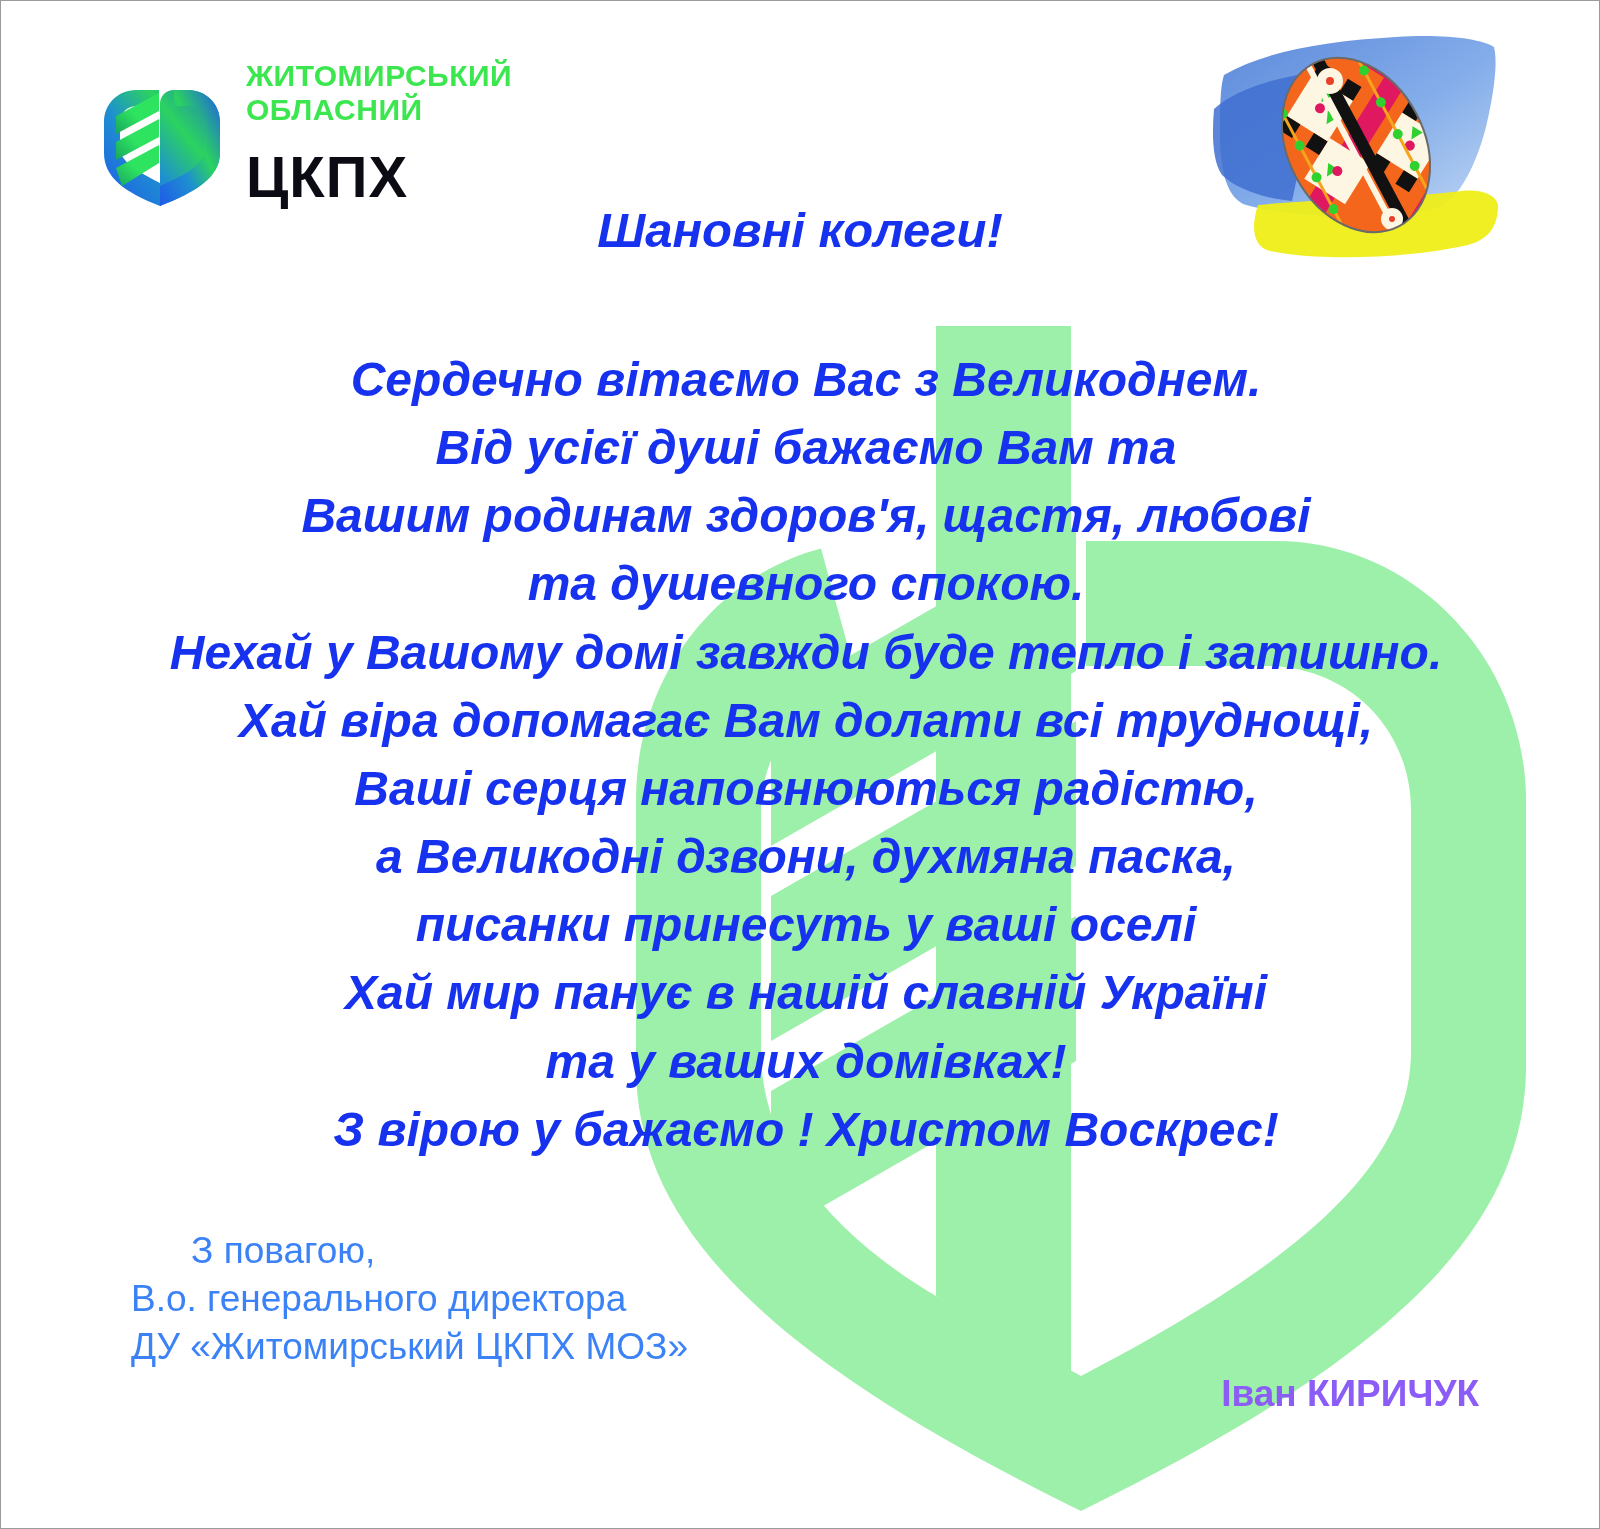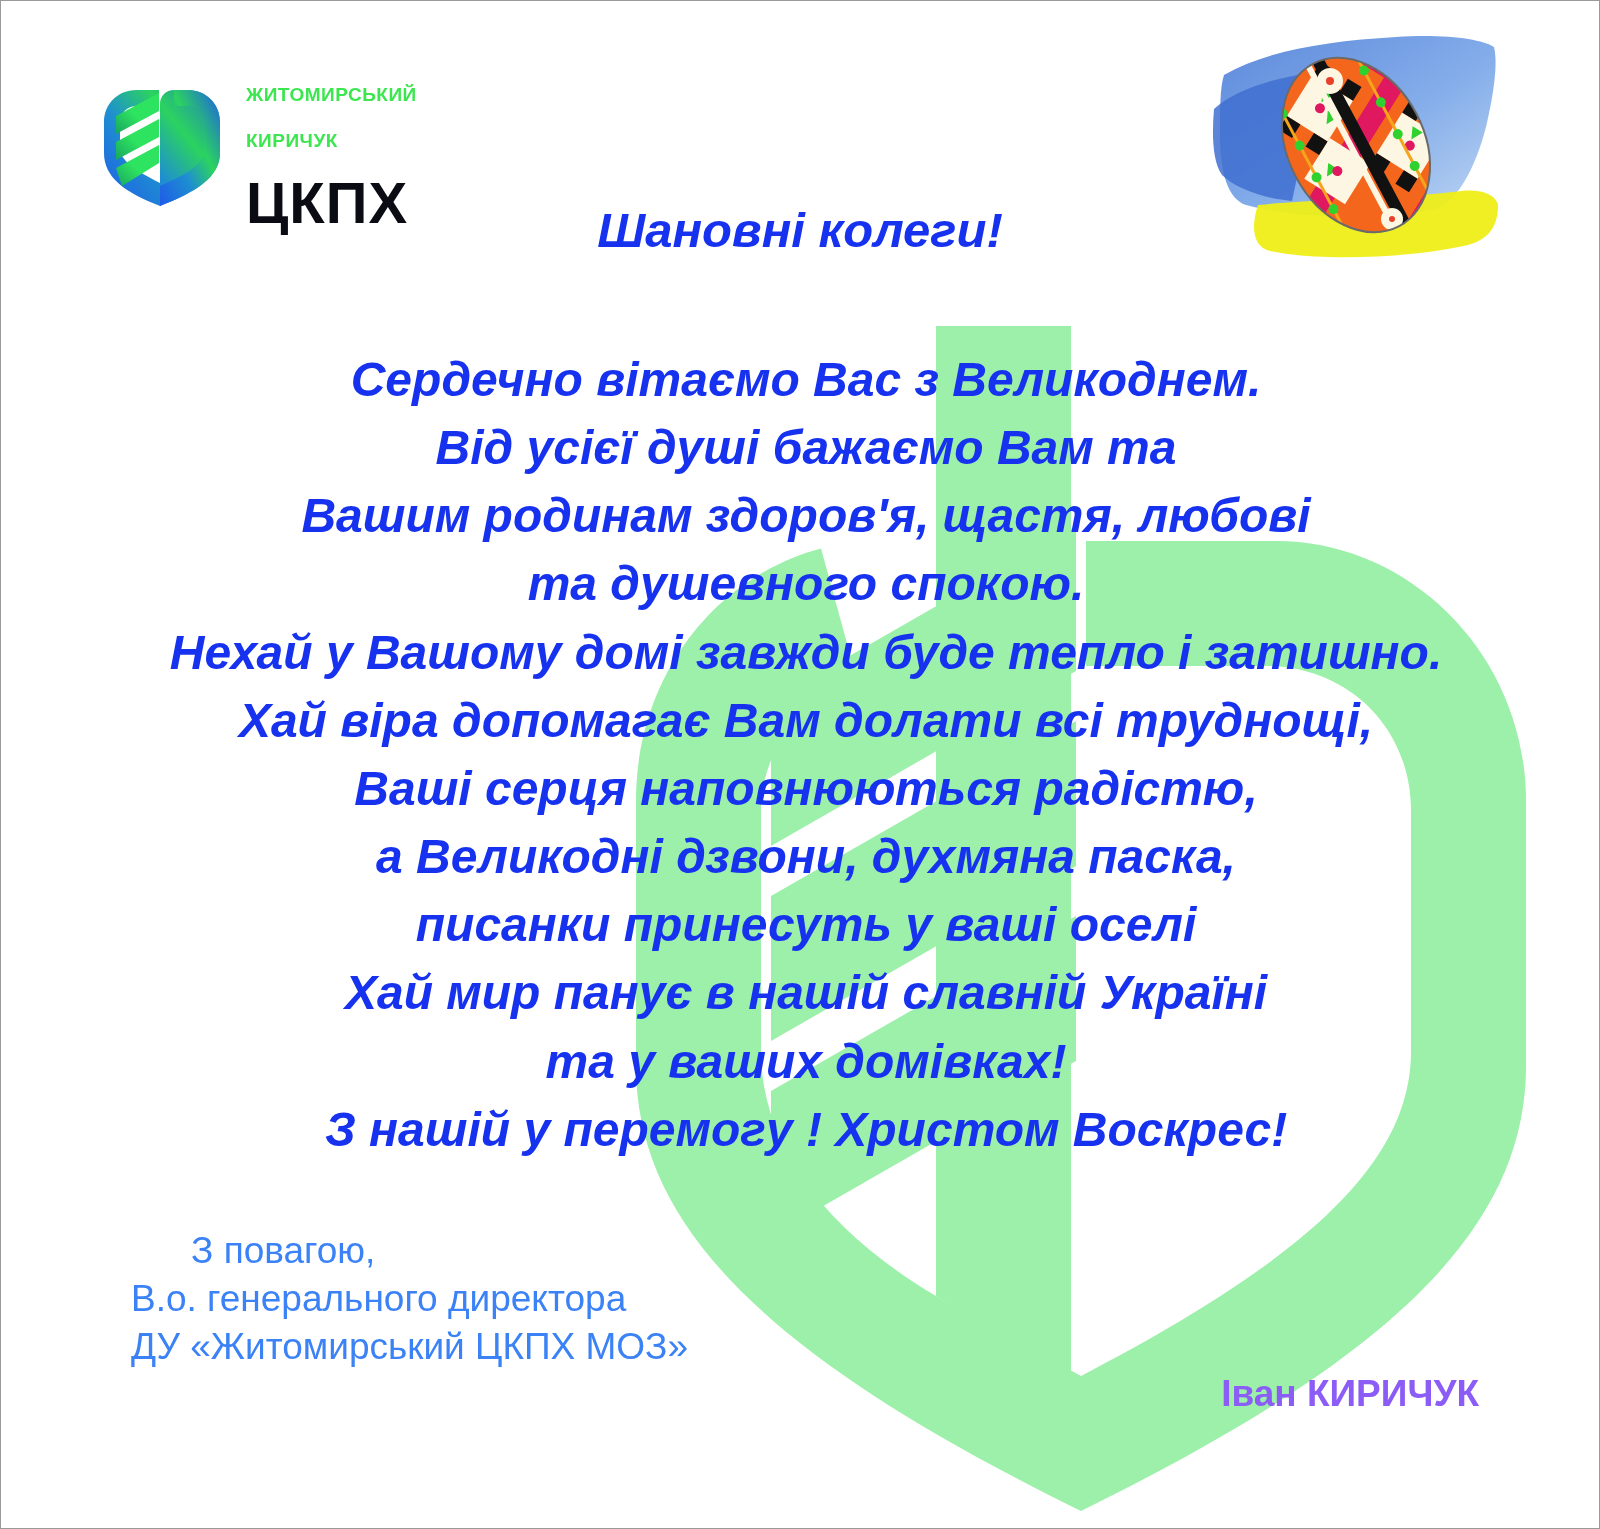--- a/index.html
+++ b/index.html
@@ -34,25 +34,24 @@
   }
   #logo-mark{width:132px;height:150px;display:block;}
   #logo-words{
     margin-left:18px;
     display:flex;flex-direction:column;
     justify-content:flex-start;
   }
   .logo-line{
     color:#3ce64f;
     font-weight:bold;
-    font-size:19px;
+    font-size:30px;
     letter-spacing:.5px;
     line-height:1.12;
     white-space:nowrap;
-    margin-top:25px;
   }
   #logo-abbr{
     color:#0b0b14;
     font-weight:bold;
     font-size:58px;
     line-height:1;
     letter-spacing:1px;
     margin-top:22px;
     white-space:nowrap;
   }
@@ -182,21 +181,21 @@
                C108 53 100 47 90 47 L78 47 Z" fill="url(#lg)"></path>
 
       <g fill="url(#lg2)">
         <path d="M20 57 L63 34 L63 52 L20 75 Z"></path>
         <path d="M20 83 L63 60 L63 78 L20 101 Z"></path>
         <path d="M20 109 L63 86 L63 104 L26 127 Z"></path>
       </g>
     </svg>
     <div id="logo-words">
       <div class="logo-line">ЖИТОМИРСЬКИЙ</div>
-      <div class="logo-line">КИРИЧУК</div>
+      <div class="logo-line">ОБЛАСНИЙ</div>
       <div id="logo-abbr">ЦКПХ</div>
     </div>
   </div>
 
   <div id="pysanka">
     <svg viewBox="0 0 298 246" xmlns="http://www.w3.org/2000/svg" aria-hidden="true">
       <defs>
         <clipPath id="eggclip">
           <ellipse cx="150" cy="122" rx="68" ry="92" transform="rotate(-28 150 122)"></ellipse>
         </clipPath>
@@ -299,21 +298,21 @@
     <span class="ln">Від усієї душі бажаємо Вам та</span>
     <span class="ln">Вашим родинам здоров'я, щастя, любові</span>
     <span class="ln">та душевного спокою.</span>
     <span class="ln">Нехай у Вашому домі завжди буде тепло і затишно.</span>
     <span class="ln">Хай віра допомагає Вам долати всі труднощі,</span>
     <span class="ln">Ваші серця наповнюються радістю,</span>
     <span class="ln">а Великодні дзвони, духмяна паска,</span>
     <span class="ln">писанки принесуть у ваші оселі</span>
     <span class="ln">Хай мир панує в нашій славній Україні</span>
     <span class="ln">та у ваших домівках!</span>
-    <span class="ln">З нашій у перемогу !   Христом Воскрес!</span>
+    <span class="ln">З вірою у бажаємо !   Христом Воскрес!</span>
   </div>
 
   <div id="signature">
     <span class="sl indent">З повагою,</span>
     <span class="sl">В.о. генерального директора</span>
     <span class="sl">ДУ «Житомирський ЦКПХ МОЗ»</span>
   </div>
 
   <div id="signer">Іван КИРИЧУК</div>
 

